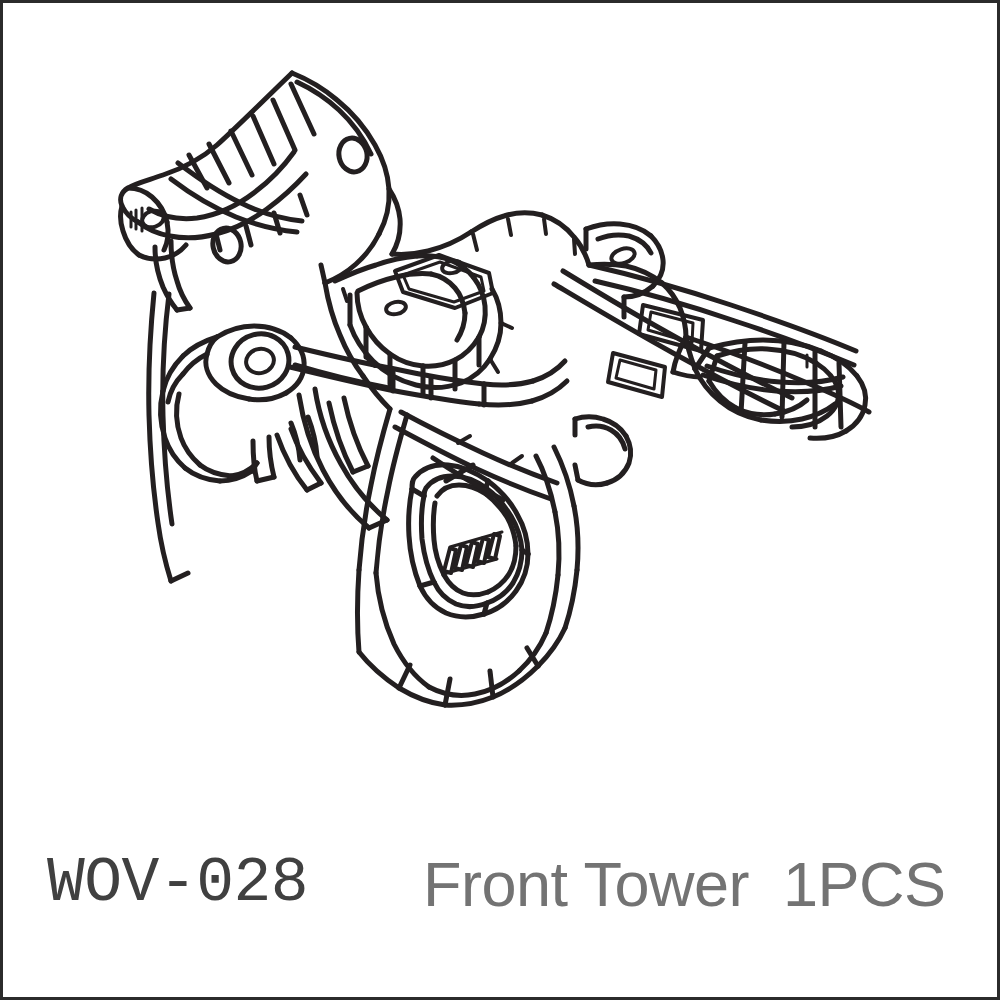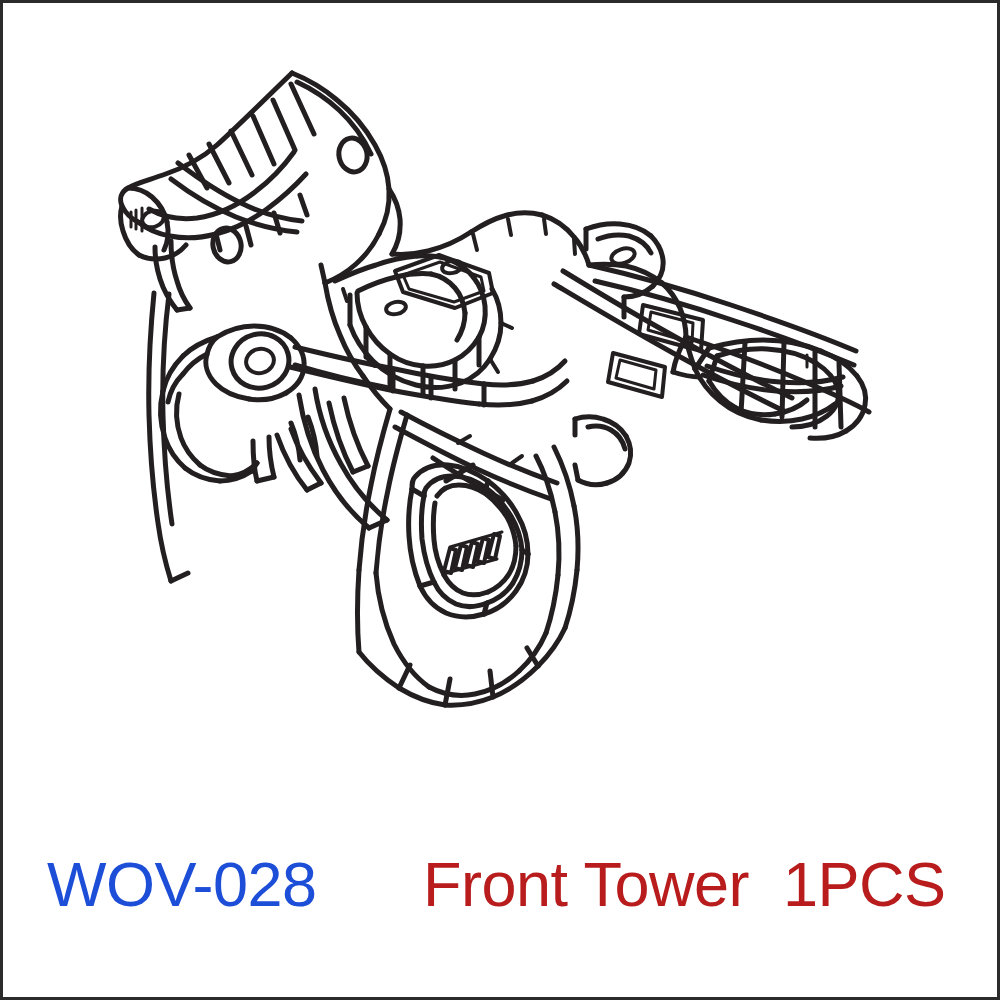--- a/index.html
+++ b/index.html
@@ -38,31 +38,32 @@
     display: flex;
     align-items: flex-start;
   }
   .caption-part-number {
     position: absolute;
     left: 44px;
     top: 0px;
     font-size: 63px;
     line-height: 72px;
     letter-spacing: -0.5px;
-    color: #1d4ed8;
+    color: #404040;
     white-space: pre;
+    font-family: Liberation Mono, monospace;
   }
   .caption-description {
     position: absolute;
     left: 420px;
     top: 0px;
     font-size: 63px;
     line-height: 72px;
     letter-spacing: -0.5px;
-    color: #b91c1c;
+    color: #737373;
     white-space: pre;
   }
 </style>
 </head>
 <body>
 
 <div id="page">
 
   <div id="drawing-area">
     <svg viewBox="0 0 1000 840" xmlns="http://www.w3.org/2000/svg">

